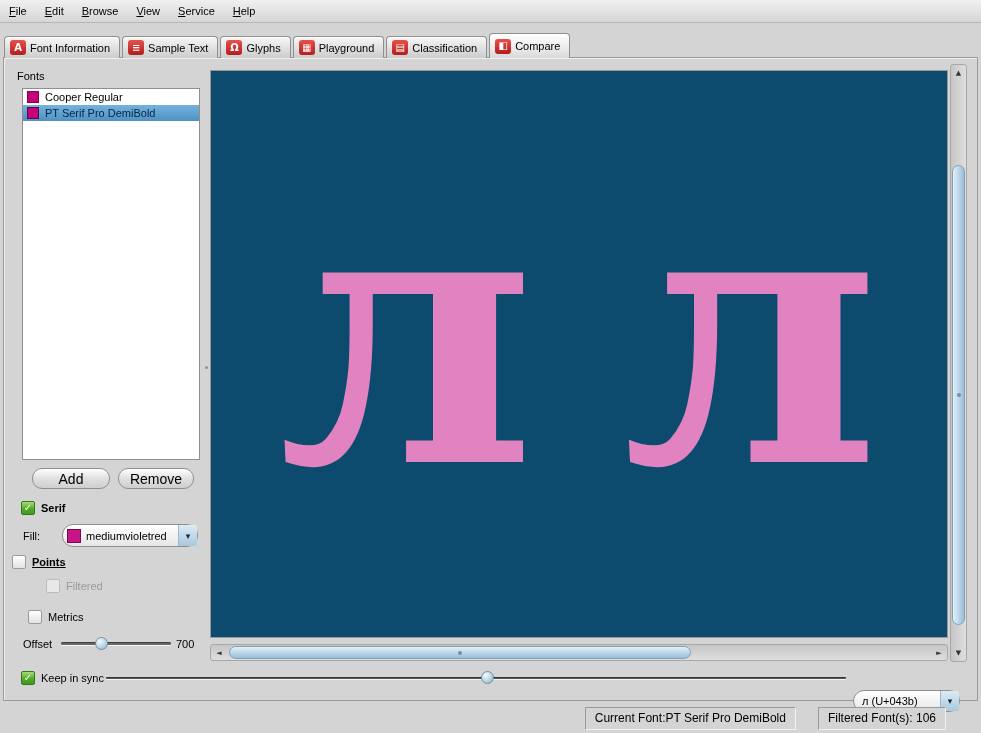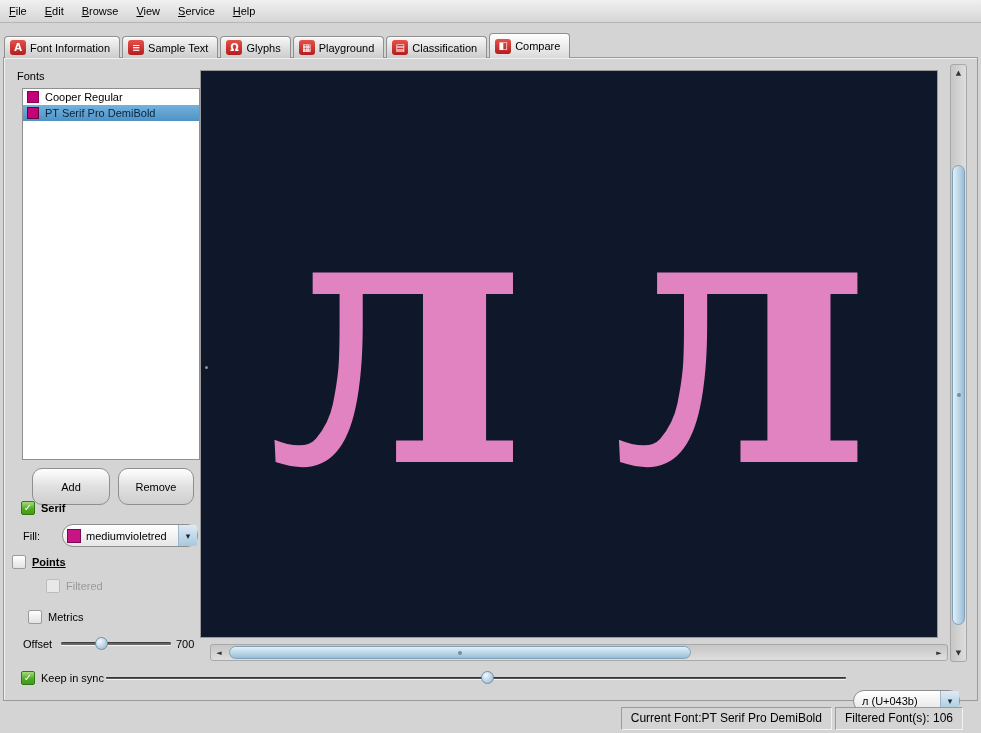--- a/index.html
+++ b/index.html
@@ -31,22 +31,22 @@
 
   .fonts-title { position:absolute; left:13px; top:12px; font-weight:normal; }
 
   .font-list { position:absolute; left:18px; top:30px; width:178px; height:372px;
                background:#ffffff; border:1px solid #8f8f8f; overflow:hidden; }
   .font-row { height:16px; display:flex; align-items:center; gap:6px; padding-left:4px; cursor:default; }
   .font-row .swatch { width:12px; height:12px; flex:none; background:#c4007a; border:1px solid #8c0057; }
   .font-row.selected { background:linear-gradient(#74b2de,#4e92c4); color:#07243e; }
   .font-row.selected .swatch { border-color:#5e073d; }
 
-  .btn { position:absolute; height:37px; border:1px solid #8f8f8f; border-radius:10px;
-         background:linear-gradient(#ffffff,#e0e0e0 50%, #cfcfcf); font-family:inherit; font-size:11px;
+  .btn { position:absolute; height:21px; border:1px solid #8f8f8f; border-radius:10px;
+         background:linear-gradient(#ffffff,#e0e0e0 50%, #cfcfcf); font-family:inherit; font-size:14px;
          cursor:default; }
   .btn-add { left:28px; top:410px; width:78px; }
   .btn-remove { left:114px; top:410px; width:76px; }
 
   .ctl-row { position:absolute; display:flex; align-items:center; gap:6px; }
   .row-show { left:17px; top:443px; }
   .row-fill-label { left:19px; top:472px; }
   .row-points { left:8px; top:497px;text-decoration:underline; }
   .row-controls { left:42px; top:521px; }
   .row-metrics { left:24px; top:552px; }
@@ -75,22 +75,22 @@
                     background:#6a6a6a; border-radius:2px;
                     box-shadow:inset 0 1px 1px rgba(0,0,0,.45), 0 1px 0 #f4f4f4; }
   .slider .handle { position:absolute; top:50%; width:13px; height:13px; margin-top:-7px; border-radius:50%;
                     background:radial-gradient(circle at 35% 30%, #f4f9fc, #b6cfe2 60%, #8fb3cc);
                     border:1px solid #6f91a8; }
   .offset-slider { left:57px; top:578px; width:110px; height:16px; }
   .offset-slider .handle { left:34px; }
   .offset-value { position:absolute; left:172px; top:580px; }
 
   
-  .canvas { position:absolute; left:196px; top:12px; width:738px; height:568px;
-            background:#0f172a; border:1px solid #9a9a9a; overflow:hidden; }
+  .canvas { position:absolute; left:206px; top:12px; width:738px; height:568px;
+            background:#0c4a6e; border:1px solid #9a9a9a; overflow:hidden; }
   .glyph-row { position:absolute; left:0; right:0; top:80px; text-align:center; color:#e183c0; white-space:nowrap; }
   .glyph { display:inline-block; font-family:"DejaVu Serif", serif; font-weight:bold;
            font-size:365px; line-height:1; margin:0 42px; }
 
   .splitter { position:absolute; left:199px; top:12px; width:7px; height:568px; cursor:col-resize; }
   .splitter::after { content:""; position:absolute; left:2px; top:296px; width:3px; height:3px;
                      border-radius:50%; background:#8f8f8f; }
 
   
   .vscroll { position:absolute; left:946px; top:6px; width:17px; height:598px;
@@ -117,21 +117,21 @@
 
   
   .row-sync { left:17px; top:613px; }
   .sync-slider { left:102px; top:612px; width:740px; height:16px; }
   .sync-slider .groove { height:2px; margin-top:-1px; background:#5a5a5a; }
   .sync-slider .handle { left:375px; }
   .glyph-combo { left:849px; top:610px; width:107px; height:22px; padding-left:8px;margin-top:22px; }
 
   
   .statusbar { position:absolute; left:0; top:707px; width:100%; display:flex; justify-content:flex-end;
-               gap:3px; padding-right:18px; }
+               gap:22px; padding-right:35px; }
   .status-field { border:1px solid; border-color:#9a9a9a #f2f2f2 #f2f2f2 #9a9a9a; background:#d4d4d4;
                   padding:3px 9px 4px 9px; font-size:12px; white-space:nowrap; }
 </style>
 </head>
 <body>
 
 <div class="window">
 
   <div class="menubar">
     <span class="menu-item">File</span>

